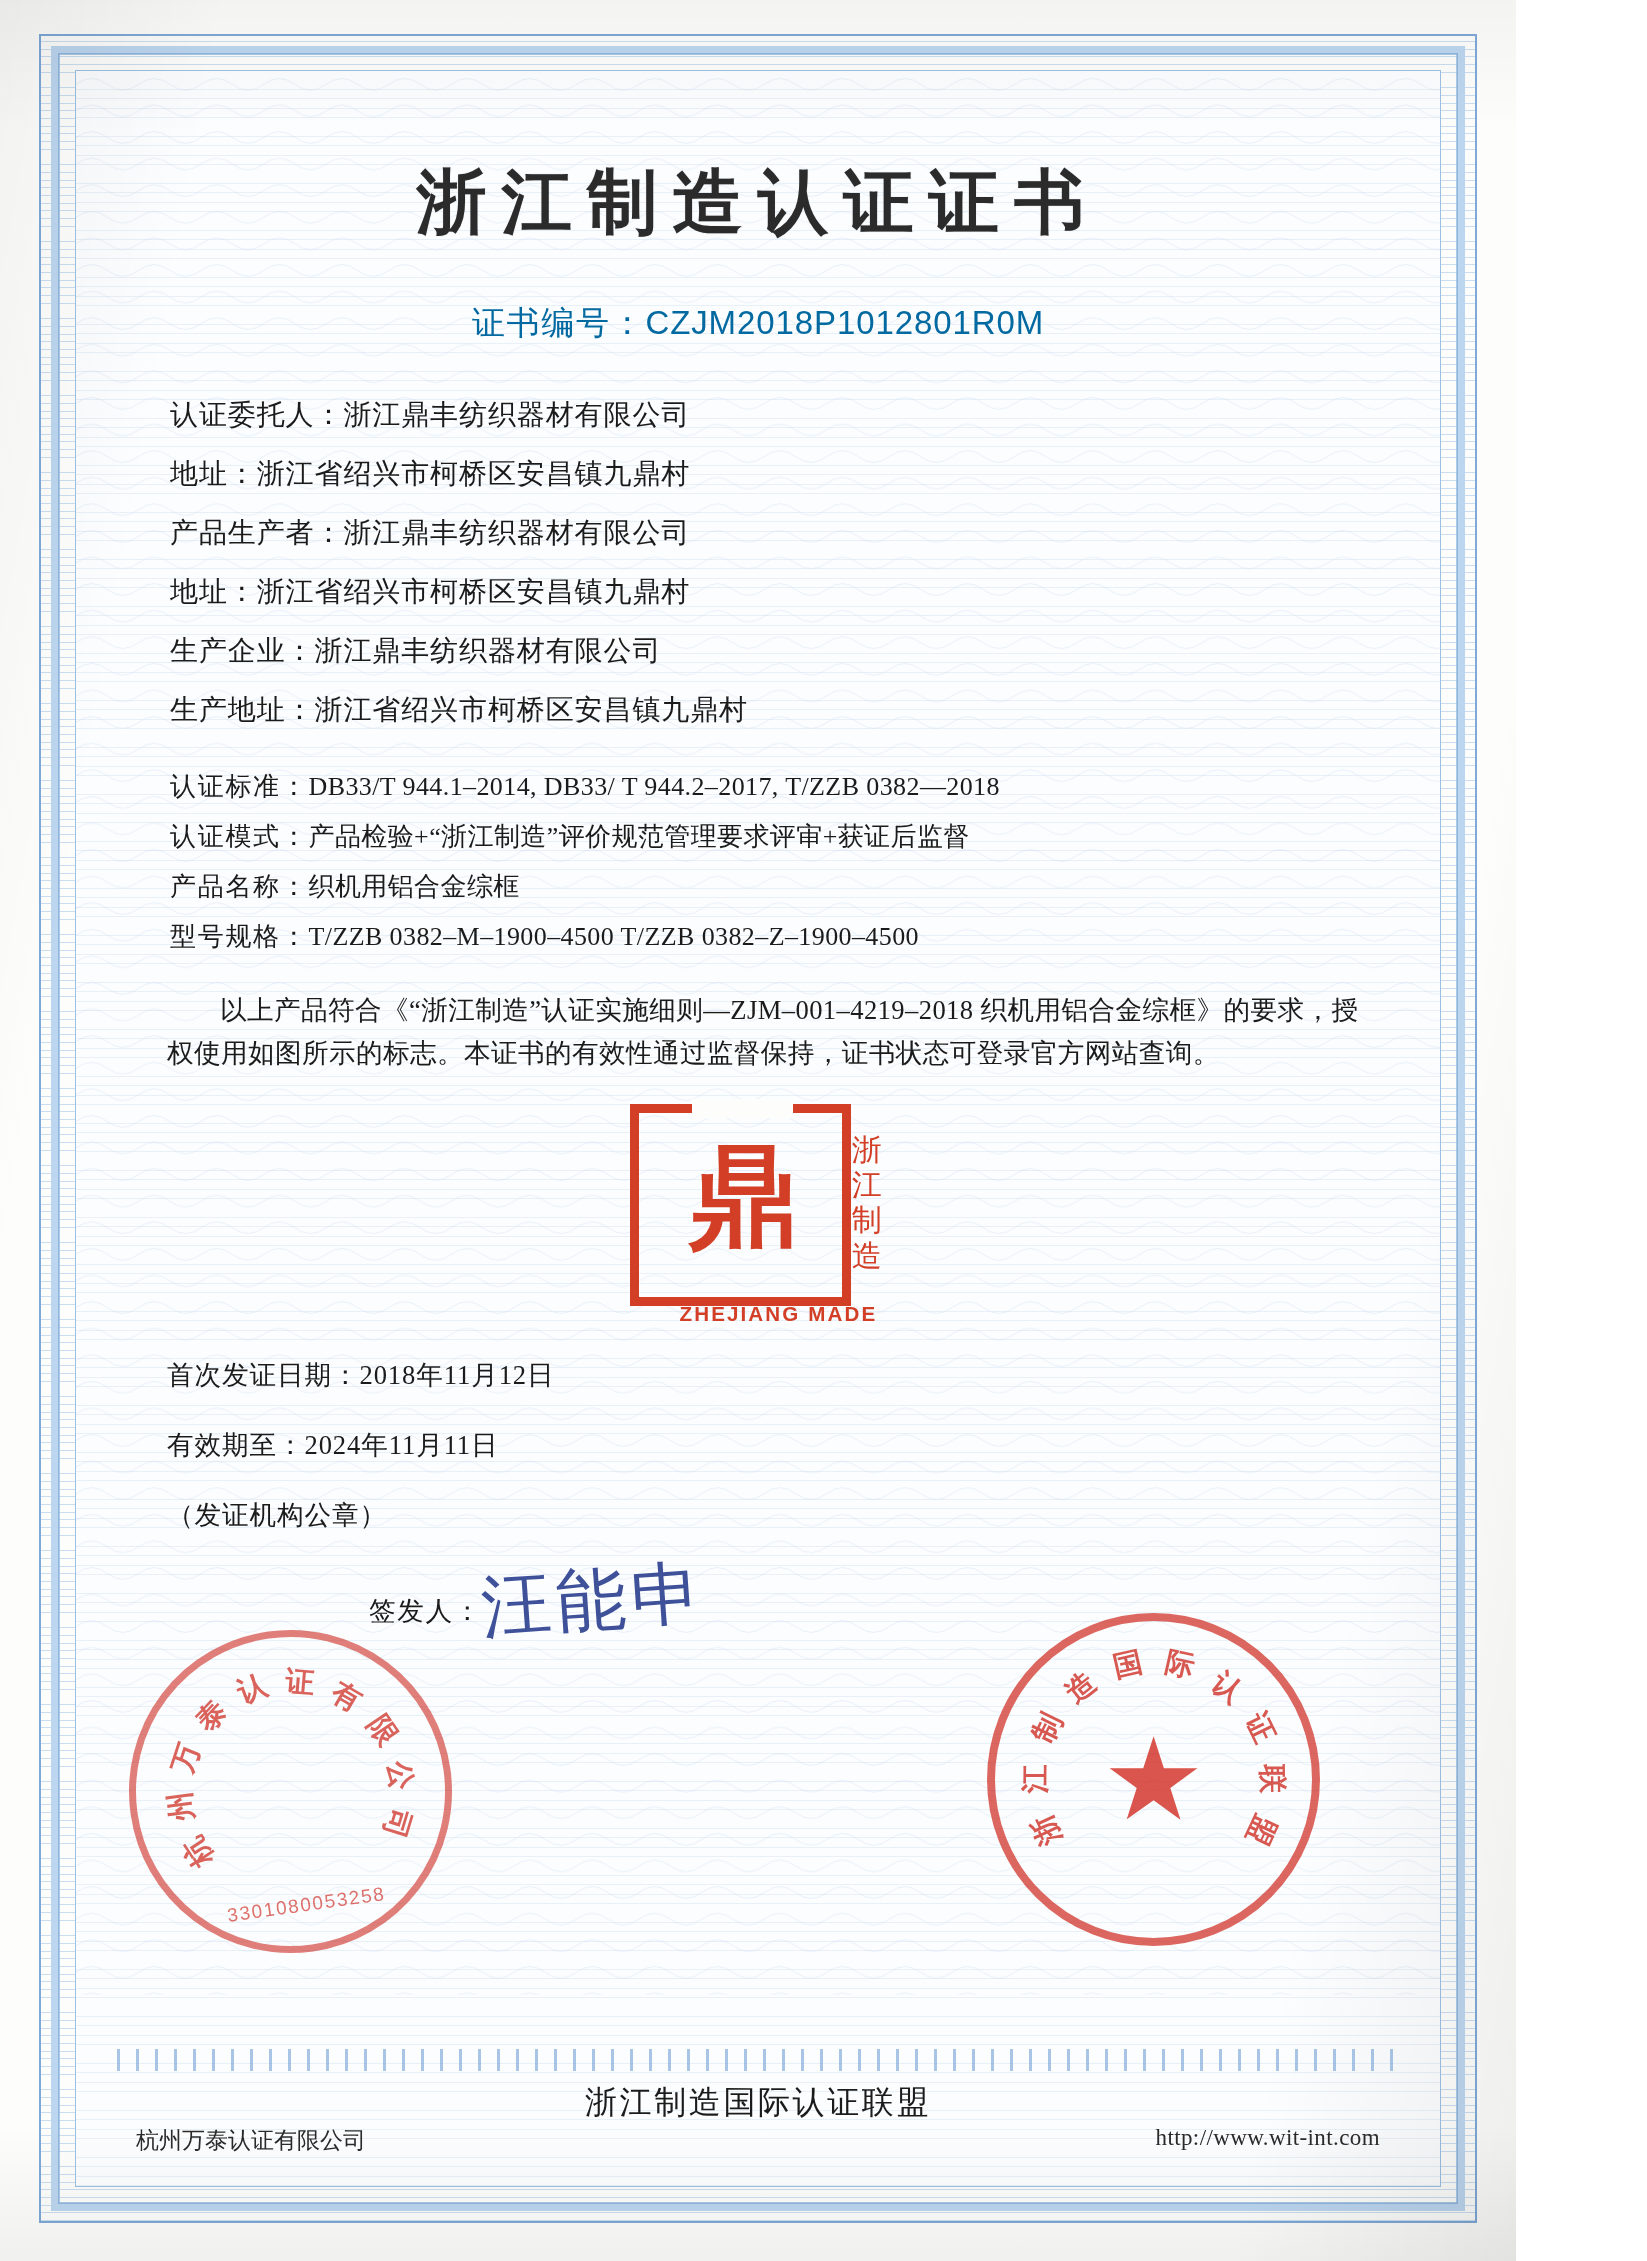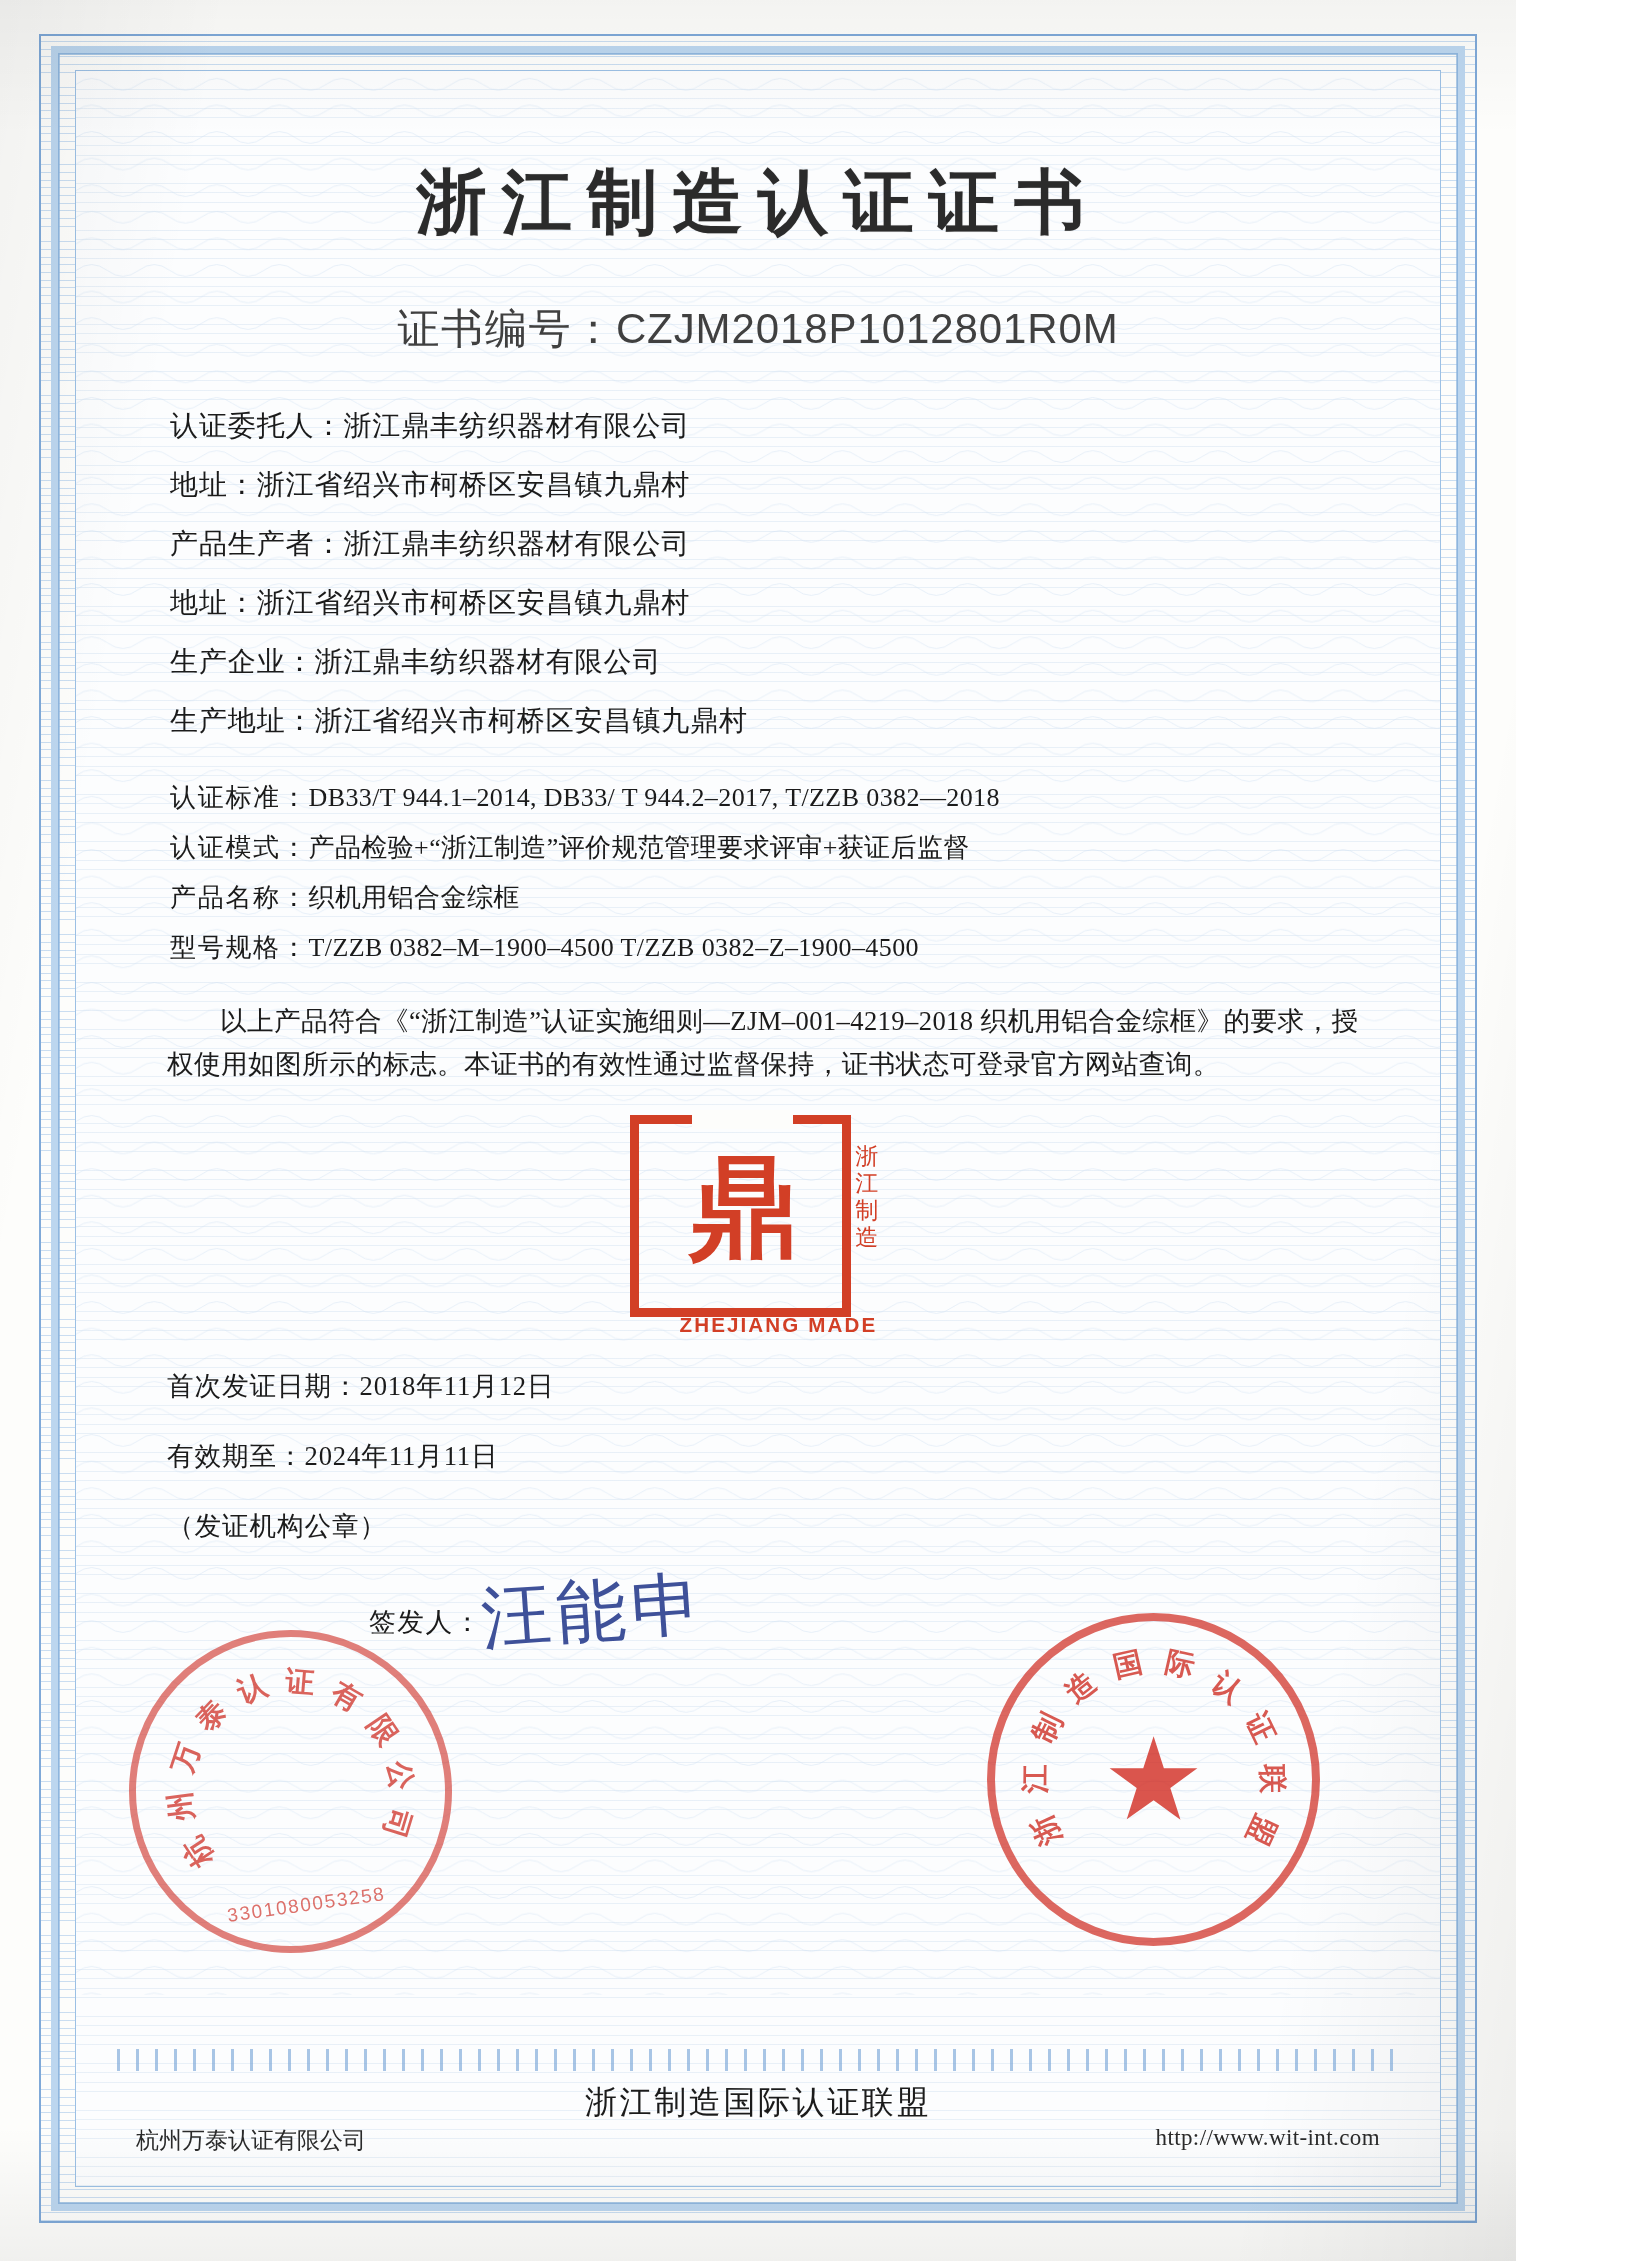--- a/index.html
+++ b/index.html
@@ -89,24 +89,24 @@
     font-family: "Liberation Serif", "DejaVu Serif", serif;
     font-size: 70px;
     font-weight: 700;
     letter-spacing: 15.4px;
     color: #2b2b2b;
     margin-top: 53px;
     text-shadow: 0 0 0.9px rgba(0,0,0,0.35);
   }
   .cert-number {
     text-align: center;
-    font-size: 42px;
+    font-size: 33px;
     margin-top: 51px;
     letter-spacing: 0.9px;
-    color: #404040;
+    color: #0369a1;
     font-family: "Liberation Sans", sans-serif;
   }
   .cert-number .label {
     font-family: "Liberation Serif", serif;
     letter-spacing: 1.7px;
   }
   .info-block {
     margin-top: 55px;
     padding-left: 58px;
   }
@@ -182,21 +182,21 @@
     line-height: 129px;
     text-align: center;
     letter-spacing: -5.1px;
   }
   .zj-mark .mark-cn {
     position: absolute;
     right: 1.7px;
     top: 27.5px;
     width: 36px;
     color: #d23f26;
-    font-size: 23px;
+    font-size: 30px;
     line-height: 1.18;
     font-family: "Liberation Serif", serif;
     text-align: center;
   }
   .zj-mark .mark-en {
     position: absolute;
     left: 50px;
     bottom: 8.6px;
     color: #d23f26;
     font-size: 20.6px;

